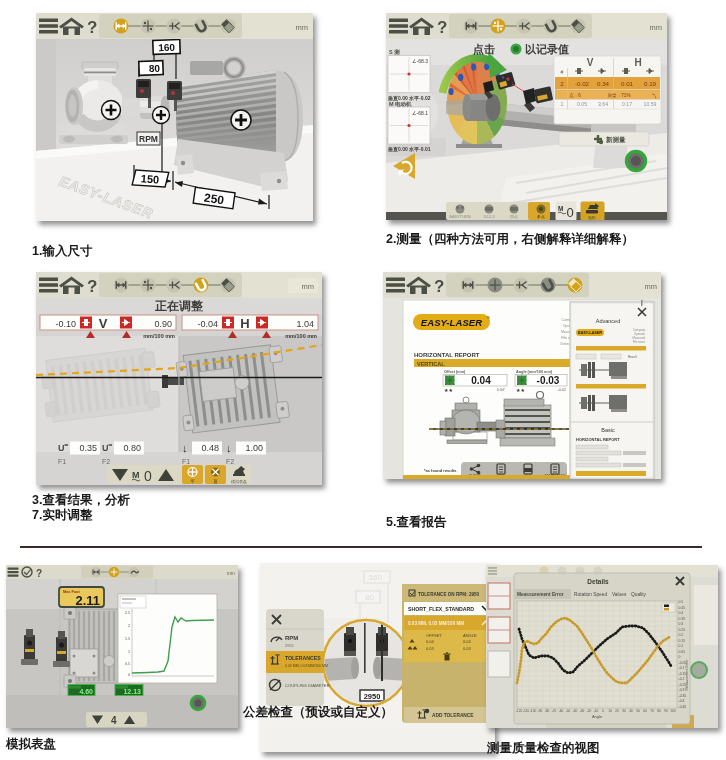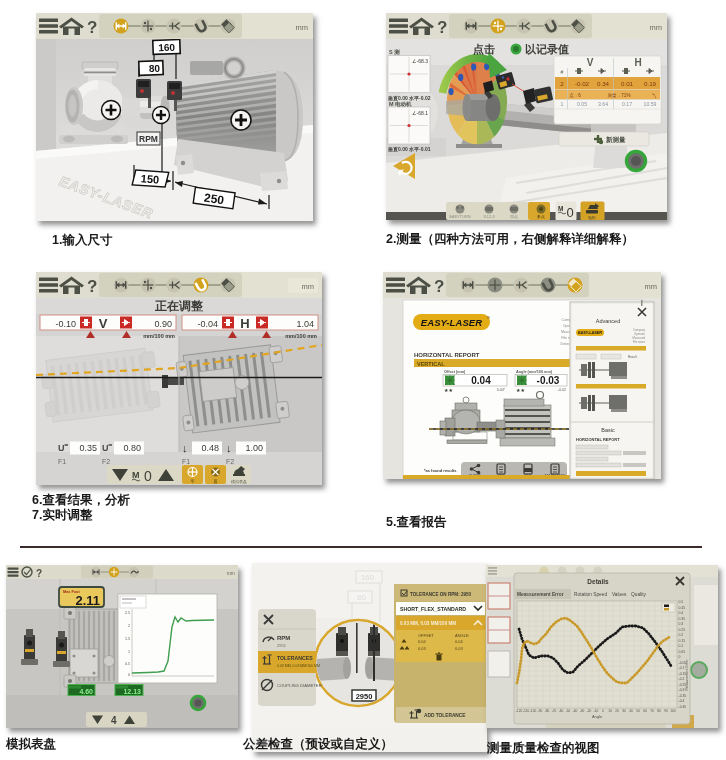--- a/index.html
+++ b/index.html
@@ -965,21 +965,21 @@
 <g stroke="#fff" stroke-width="0.9" fill="none">
 <line x1="104.5" y1="7" x2="111.5" y2="7"></line>
           <line x1="108" y1="3.5" x2="108" y2="10.5"></line>
 </g>
 <circle cx="128" cy="7" r="5.2" fill="#c6c3b1"></circle>
 <path d="M125,8.5 q2,-4 4.5,-1.5 q2,2 3,-1" stroke="#4c4f45" stroke-width="1.2" fill="none"></path>
 <text x="229" y="9.5" font-family="Liberation Sans, sans-serif" font-size="5" fill="#6b6e62" text-anchor="end">mm</text>
 </g>
 </svg>
 </div>
-<div class="panel" id="p6" style="left:252px;top:563px;width:235px;height:189px;background:#f2f1ee;">
+<div class="panel" id="p6" style="left:260px;top:563px;width:235px;height:189px;background:#f2f1ee;">
 <svg width="235" height="165" viewBox="0 0 235 165" xmlns="http://www.w3.org/2000/svg">
 <rect width="235" height="165" fill="#f3f2ef"></rect>
 
 <g opacity="0.22">
 <rect x="104" y="8" width="26" height="12" fill="#fff" stroke="#9a9a96" stroke-width="1"></rect>
 <text x="122" y="17" font-family="Liberation Sans, sans-serif" font-size="8" fill="#8a8a86" text-anchor="end">160</text>
 <rect x="96" y="28" width="24" height="12" fill="#fff" stroke="#9a9a96" stroke-width="1"></rect>
 <text x="114" y="37" font-family="Liberation Sans, sans-serif" font-size="8" fill="#8a8a86" text-anchor="end">80</text>
 <line x1="100" y1="40" x2="100" y2="58" stroke="#9a9a96"></line>
 <line x1="128" y1="20" x2="128" y2="60" stroke="#9a9a96"></line>
@@ -1210,20 +1210,20 @@
           <text x="166" y="147">70</text>
           <text x="173" y="147">80</text>
           <text x="180" y="147">90</text>
           <text x="187" y="147">100</text>
 </g>
 <text x="111" y="153" font-family="Liberation Sans, sans-serif" font-size="4" fill="#55554e" text-anchor="middle">Angle</text>
 </g>
 </svg>
 </div>
 <div id="sep"></div>
-<div class="cap" style="left:32px;top:232px;margin-left:20px;">1.输入尺寸</div>
+<div class="cap" style="left:32px;top:243px;">1.输入尺寸</div>
 <div class="cap" style="left:386px;top:231px;text-align:right;">2.测量（四种方法可用，右侧解释详细解释）</div>
-<div class="cap" style="left:32px;top:492px;">6.查看结果，分析</div>
+<div class="cap" style="left:32px;top:492px;">3.查看结果，分析</div>
 <div class="cap" style="left:32px;top:507px;">7.实时调整</div>
 <div class="cap" style="left:386px;top:514px;">5.查看报告</div>
 <div class="cap" style="left:6px;top:736px;">模拟表盘</div>
-<div class="cap" style="left:243px;top:736px;">公差检查（预设或自定义）</div>
+<div class="cap" style="left:243px;top:704px;">公差检查（预设或自定义）</div>
 <div class="cap" style="left:487px;top:740px;">测量质量检查的视图</div>
 
 </body></html>

